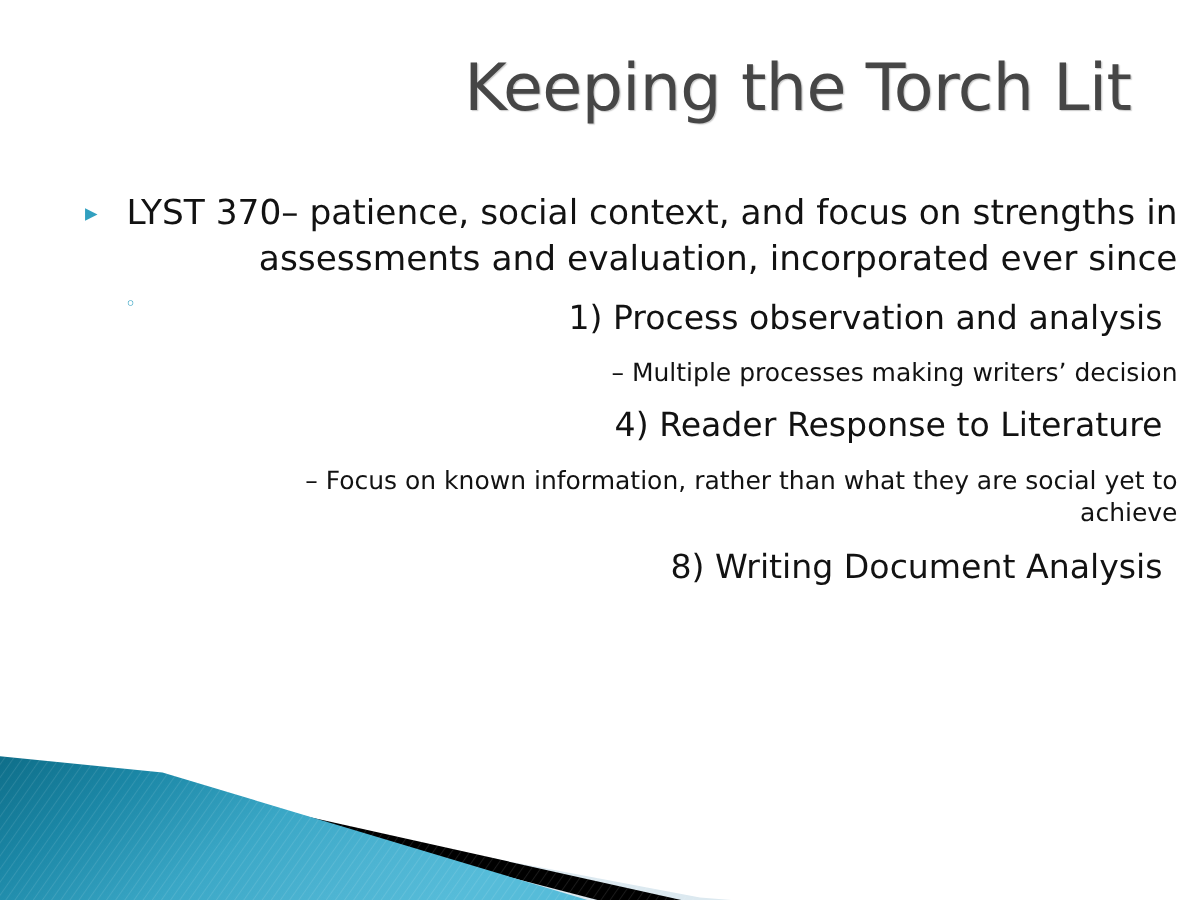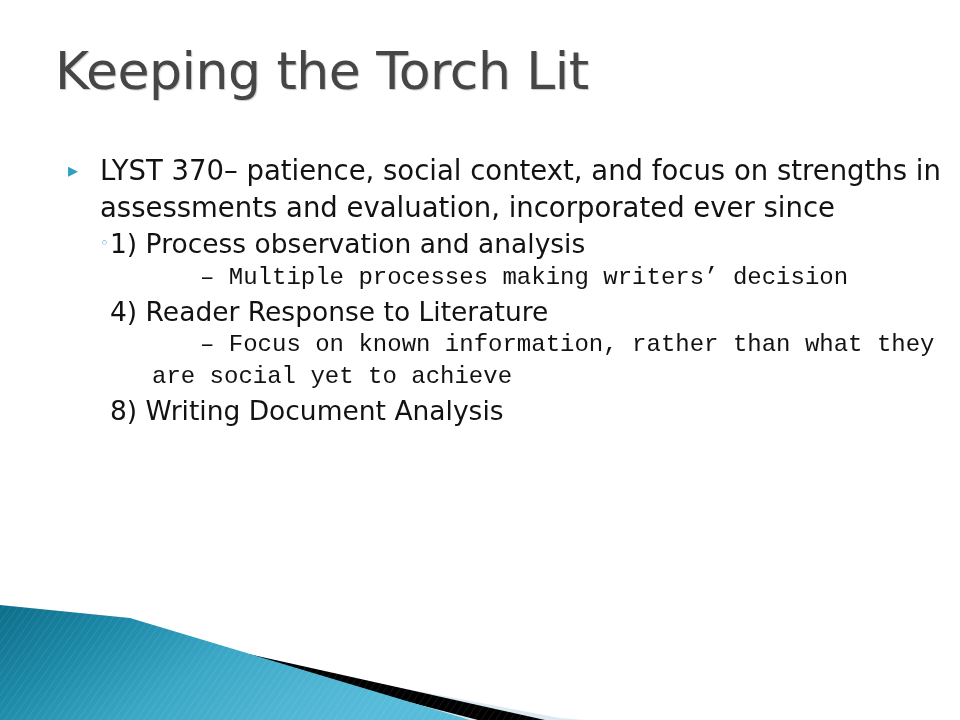--- a/index.html
+++ b/index.html
@@ -9,20 +9,21 @@
   }
   body {
     font-family: "DejaVu Sans", sans-serif;
   }
   #slide {
     position: relative;
     width: 960px;
     height: 720px;
     background: #ffffff;
     overflow: hidden;
+    text-align: right;
   }
 
   
   #slide-title {
     position: absolute;
     left: 55px;
     top: 44px;
     width: 850px;
     font-family: "DejaVu Sans", sans-serif;
     font-size: 52px;
@@ -72,35 +73,34 @@
     position: absolute;
     left: 38px;
     top: 0;
     color: #31a0c0;
     font-size: 15px;
     line-height: 2.35;
   }
 
   
   .numline {
-    margin: 0;
+    margin: 12px;
     padding-left: 88px;
     text-indent: -40px;
     font-size: 26.5px;
     line-height: 1.335;
   }
 
   
   .dashline {
     margin: 0;
     padding-left: 90px;
     text-indent: 48px;
-    font-size: 24px;
+    font-size: 20px;
     line-height: 1.335;
-    font-family: Liberation Mono, monospace;
   }
 
   
   #corner-band {
     position: absolute;
     left: 0;
     bottom: 0;
     width: 960px;
     height: 130px;
     pointer-events: none;

